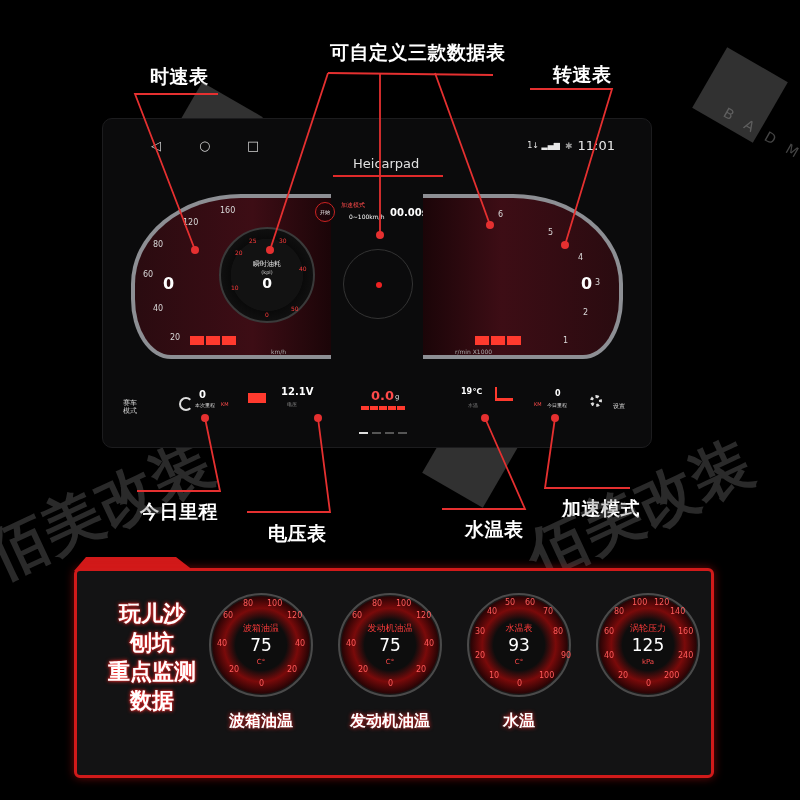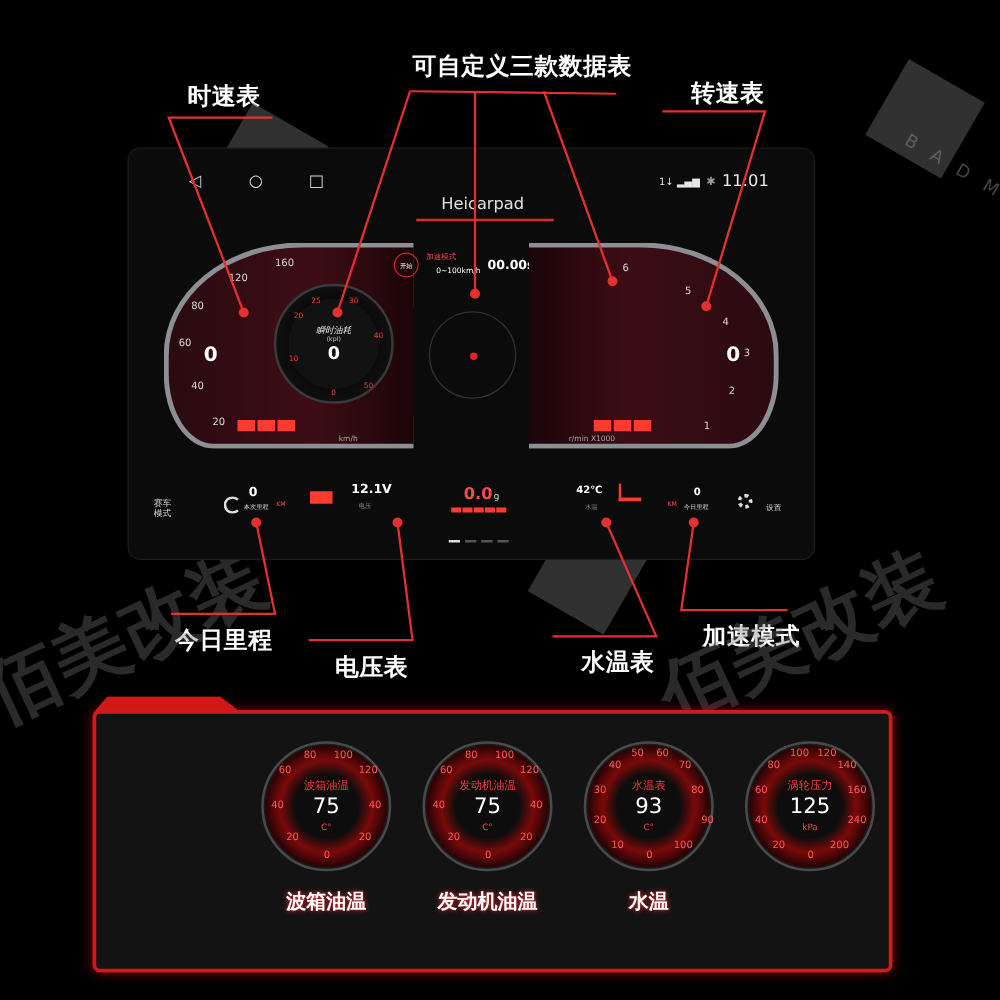--- a/index.html
+++ b/index.html
@@ -30,21 +30,21 @@
                   border-radius: 110px 0 0 40px / 90px 0 0 60px; background: linear-gradient(90deg,#2a0b10,#3d0d15 60%,#1b0508); }
   .cluster-right { right: 28px; width: 200px; border: 4px solid #8d8f94; border-left: none;
                   border-radius: 0 110px 40px 0 / 0 90px 60px 0; background: linear-gradient(270deg,#2a0b10,#3d0d15 60%,#1b0508); }
 
   .big-val { position: absolute; font-size: 16px; font-weight: bold; color: #fff; }
   .tick { position: absolute; font-size: 8px; color: #d8d8d8; }
   .unit { position: absolute; font-size: 6px; color: #aaa; }
 
   .round-gauge { position: absolute; width: 96px; height: 96px; border-radius: 50%; background: radial-gradient(circle,#121212 55%,#0a0a0a 56%,#1a1a1a 100%);
                  border: 2px solid #3a3a3a; }
-  .rg-title { position: absolute; width: 100%; text-align: center; top: 30px; font-size: 7px; color: #e8e8e8; font-style: italic; }
+  .rg-title { position: absolute; width: 100%; text-align: center; top: 30px; font-size: 7px; color: #e8e8e8; }
   .rg-unit { position: absolute; width: 100%; text-align: center; top: 40px; font-size: 5px; color: #ccc; }
   .rg-val { position: absolute; width: 100%; text-align: center; top: 46px; font-size: 14px; font-weight: bold; color: #fff; }
   .rg-tick { position: absolute; font-size: 6px; color: #ff3b3b; }
 
   .redbar { position: absolute; display: flex; gap: 2px; }
   .redbar span { display: block; width: 14px; height: 9px; background: #ff3a2e; }
 
   .chip { position: absolute; font-size: 6px; color: #fff; }
   .circle-btn { position: absolute; width: 20px; height: 20px; border: 1px solid #c22; border-radius: 50%; font-size: 5px; display:flex; align-items:center; justify-content:center; color:#fff; }
 
@@ -187,21 +187,21 @@
       <span style="width:8px;height:4px;"></span>
       <span style="width:8px;height:4px;"></span>
     </div>
   <div class="pager">
       <span></span>
       <span></span>
       <span></span>
       <span></span>
     </div>
 
-  <span class="b-num" style="left:358px;top:268px;font-size:8px;">42℃</span>
+  <span class="b-num" style="left:358px;top:268px;font-size:8px;">19℃</span>
   <span class="bottom-info" style="left:365px;top:283px;font-size:5px;color:#888;">水温</span>
   <div style="position:absolute;left:392px;top:268px;width:18px;height:14px;border-bottom:3px solid #ff3a2e;border-left:2px solid #ff3a2e;"></div>
   <span class="small-red" style="left:431px;top:282px;font-size:5px;">KM</span>
   <span class="b-num" style="left:452px;top:270px;font-size:8px;">0</span>
   <span class="bottom-info" style="left:444px;top:283px;font-size:5px;">今日里程</span>
   <div style="position:absolute;left:487px;top:276px;width:12px;height:12px;border:3px dotted #ddd;border-radius:50%;"></div>
   <span class="bottom-info" style="left:510px;top:283px;font-size:6px;">设置</span>
 </div>
 
 <svg class="lines" viewBox="0 0 800 800">
@@ -225,20 +225,26 @@
       <circle cx="565" cy="245" r="4"></circle>
     <circle cx="205" cy="418" r="4"></circle>
       <circle cx="318" cy="418" r="4"></circle>
       <circle cx="485" cy="418" r="4"></circle>
       <circle cx="555" cy="418" r="4"></circle>
   </g>
 </svg>
 
 <div class="panel-tab"></div>
 <div class="panel">
+  <div class="panel-title">
+    <div>玩儿沙</div>
+    <div>刨坑</div>
+    <div>重点监测</div>
+    <div>数据</div>
+  </div>
 
   <div class="pg" style="left:132px;">
     <span class="pg-tick" style="left:48px;top:84px;">0</span>
     <span class="pg-tick" style="left:18px;top:70px;">20</span>
     <span class="pg-tick" style="left:6px;top:44px;">40</span>
     <span class="pg-tick" style="left:12px;top:16px;">60</span>
     <span class="pg-tick" style="left:32px;top:4px;">80</span>
     <span class="pg-tick" style="left:56px;top:4px;">100</span>
     <span class="pg-tick" style="left:76px;top:16px;">120</span>
     <span class="pg-tick" style="left:84px;top:44px;">40</span>

